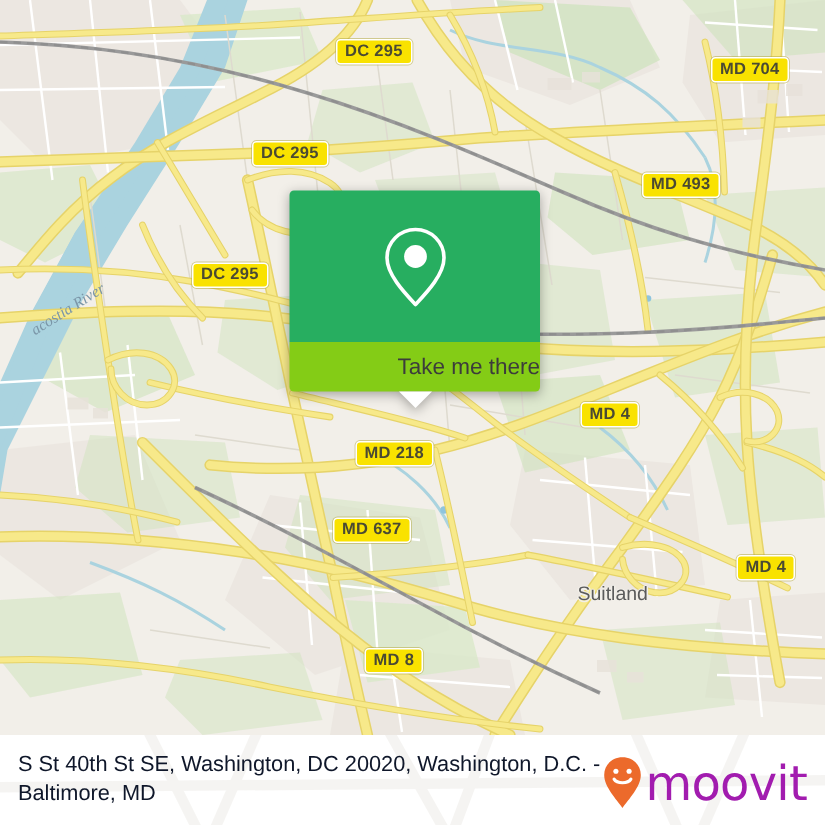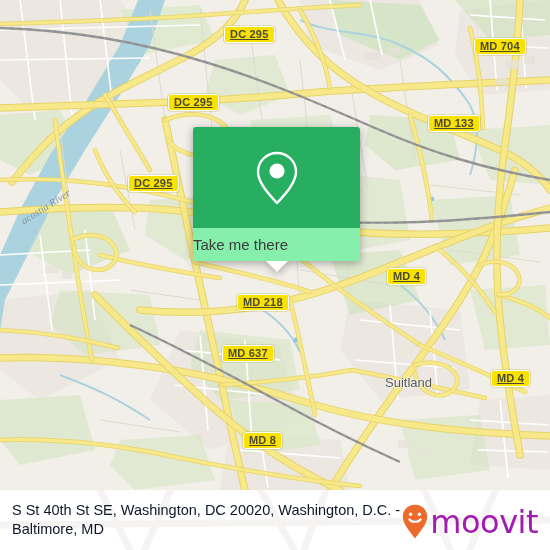--- a/index.html
+++ b/index.html
@@ -37,21 +37,20 @@
     border-radius: 3px;
     color: #4a4a33;
     font-size: 11px;
     font-weight: bold;
     font-family: "Liberation Sans", sans-serif;
     padding: 1px 5px 2px 5px;
     line-height: 12px;
     white-space: nowrap;
     box-shadow: 0 0 0 0.6px rgba(180,170,70,.55);
     letter-spacing: .2px;
-    text-decoration: underline;
   }
 
   
   .place-label {
     position: absolute;
     color: #5b5b5b;
     font-size: 13px;
     font-family: "Liberation Sans", sans-serif;
     white-space: nowrap;
     text-shadow:
@@ -78,26 +77,26 @@
   }
   #callout-green {
     background: #27ae60;
     height: 101px;
     border-radius: 3px 3px 0 0;
     display: flex;
     align-items: center;
     justify-content: center;
   }
   #callout-white {
-    background: #86efac;
+    background: #84cc16;
     height: 33px;
     border-radius: 0 0 3px 3px;
     display: flex;
     align-items: center;
-    justify-content: flex-start;
+    justify-content: flex-end;
     position: relative;
   }
   #callout-label {
     color: #3c3c3c;
     font-size: 15px;
     font-family: "Liberation Sans", sans-serif;
   }
   #callout-tail {
     position: absolute;
     left: 50%;
@@ -387,29 +386,29 @@
         <rect x="45" y="265" width="14" height="8"></rect>
         <rect x="62" y="272" width="10" height="7"></rect>
         <rect x="398" y="440" width="13" height="8"></rect>
         <rect x="418" y="448" width="11" height="7"></rect>
       </g>
     </svg>
 
     <div class="shield" style="left:224px; top:26px;">DC 295</div>
     <div class="shield" style="left:474px; top:38px;">MD 704</div>
     <div class="shield" style="left:168px; top:94px;">DC 295</div>
-    <div class="shield" style="left:428px; top:115px;">MD 133</div>
+    <div class="shield" style="left:428px; top:115px;">MD 493</div>
     <div class="shield" style="left:128px; top:175px;">DC 295</div>
     <div class="shield" style="left:387px; top:268px;">MD 4</div>
     <div class="shield" style="left:237px; top:294px;text-align:right;">MD 218</div>
     <div class="shield" style="left:182px; top:345px;margin-left:40px;">MD 637</div>
     <div class="shield" style="left:491px; top:370px;">MD 4</div>
     <div class="shield" style="left:243px; top:432px;">MD 8</div>
 
-    <div class="place-label" style="left:385px; top:375px;text-align:right;">Suitland</div>
+    <div class="place-label" style="left:385px; top:388px;text-align:right;">Suitland</div>
 
     <div class="river-label" style="left:22px; top:216px; transform:rotate(-32deg);">acostia River</div>
 
     <div id="callout">
       <div id="callout-green">
         <svg width="46" height="56" viewBox="0 0 46 56">
           <path d="M23 3 C12.5 3 4 11.4 4 21.8 C4 33 15.5 45 23 53 C30.5 45 42 33 42 21.8 C42 11.4 33.5 3 23 3 Z" fill="none" stroke="#ffffff" stroke-width="2.4" stroke-linejoin="round"></path>
           <circle cx="23" cy="21" r="7.6" fill="#ffffff"></circle>
         </svg>
       </div>

